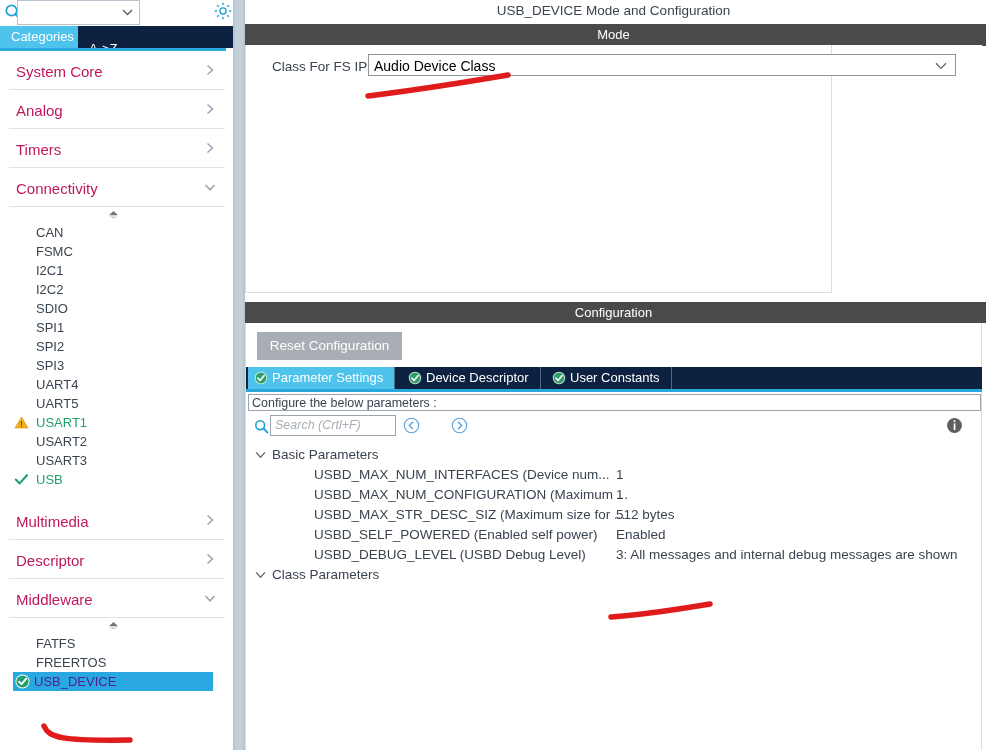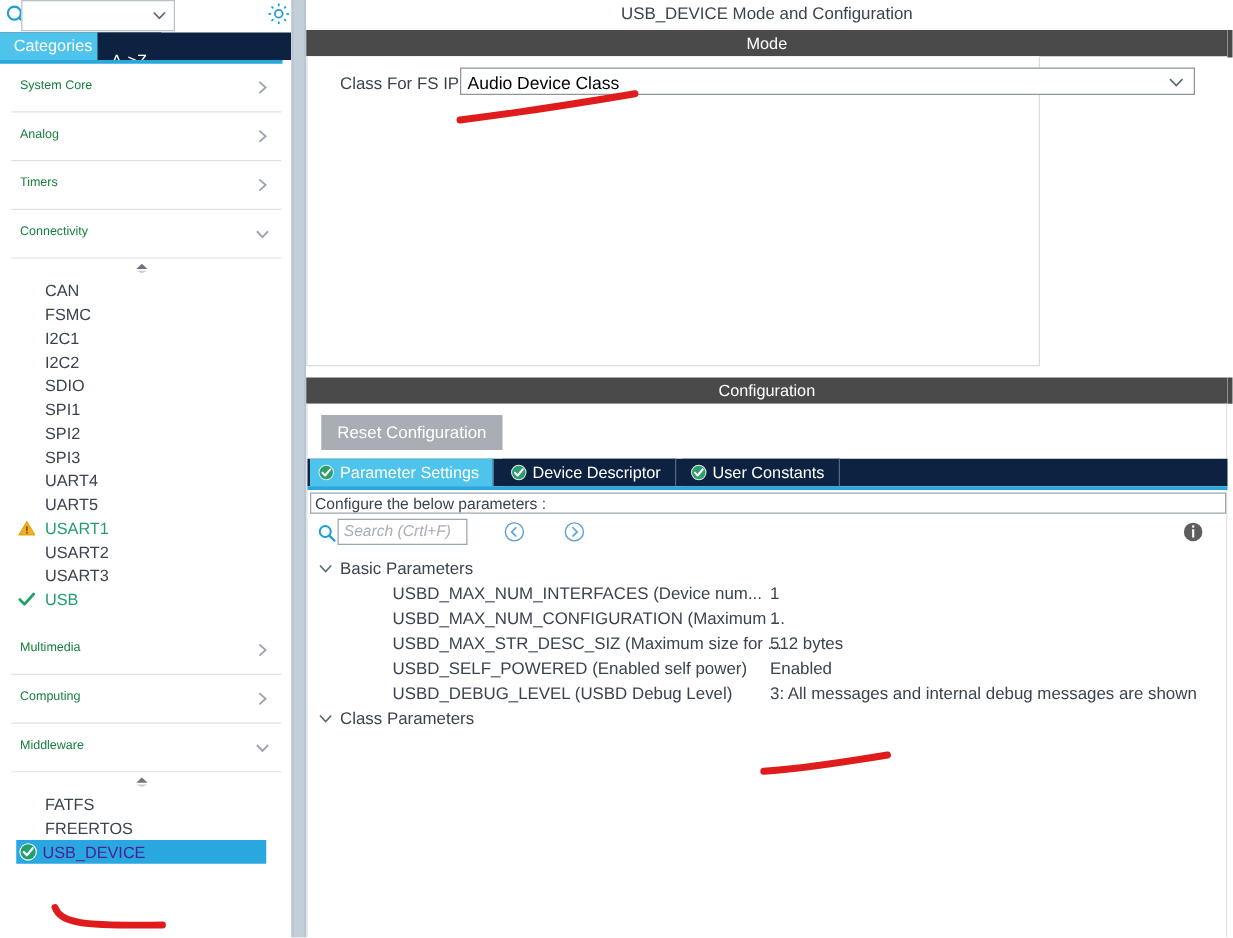--- a/index.html
+++ b/index.html
@@ -83,22 +83,22 @@
     width: 233px;
   }
   .cat-item {
     position: relative;
     height: 39px;
     border-bottom: 1px solid #dde2e7;
     margin: 0 8px 0 9px;
   }
   .cat-label {
     position: absolute; left: 7px; top: 12px;
-    font-size: 10px;
-    color: #15803d;
+    font-size: 15px;
+    color: #be185d;
   }
   .cat-chevron {
     position: absolute; right: 9px; top: 13px;
     width: 12px; height: 12px;
     color: #9aa5b1;
   }
   .cat-chevron svg { display: block; }
 
   .periph-block {
     position: relative;
@@ -268,21 +268,21 @@
     position: absolute; left: 0; top: 92px;
     width: 737px; height: 26px;
   }
   .sb-glyph {
     position: absolute; left: 8px; top: 4px;
     width: 15px; height: 15px; color: #1b9fd8;
   }
   .sb-glyph svg { display: block; }
   .sb-input {
     position: absolute; left: 24px; top: 0px;
-    width: 104px; height: 21px;
+    width: 126px; height: 21px;
     border: 1px solid #9aa5b1;
     background: #ffffff;
     font-size: 12.5px;
     font-style: italic;
     color: #a6aeb6;
     line-height: 19px;
     padding-left: 4px;
   }
   .sb-nav {
     position: absolute; top: 2px;
@@ -471,21 +471,21 @@
       <div class="cat-item">
         <span class="cat-label">Multimedia</span>
         <span class="cat-chevron">
           <svg width="12" height="12" viewBox="0 0 12 12">
               <polyline points="3.5,1.5 8.5,6 3.5,10.5" fill="none" stroke="currentColor" stroke-width="1.5"></polyline>
             </svg>
         </span>
       </div>
 
       <div class="cat-item">
-        <span class="cat-label">Computing</span>
+        <span class="cat-label">Descriptor</span>
         <span class="cat-chevron">
           <svg width="12" height="12" viewBox="0 0 12 12">
               <polyline points="3.5,1.5 8.5,6 3.5,10.5" fill="none" stroke="currentColor" stroke-width="1.5"></polyline>
             </svg>
         </span>
       </div>
 
       <div class="cat-item">
         <span class="cat-label">Middleware</span>
         <span class="cat-chevron">

